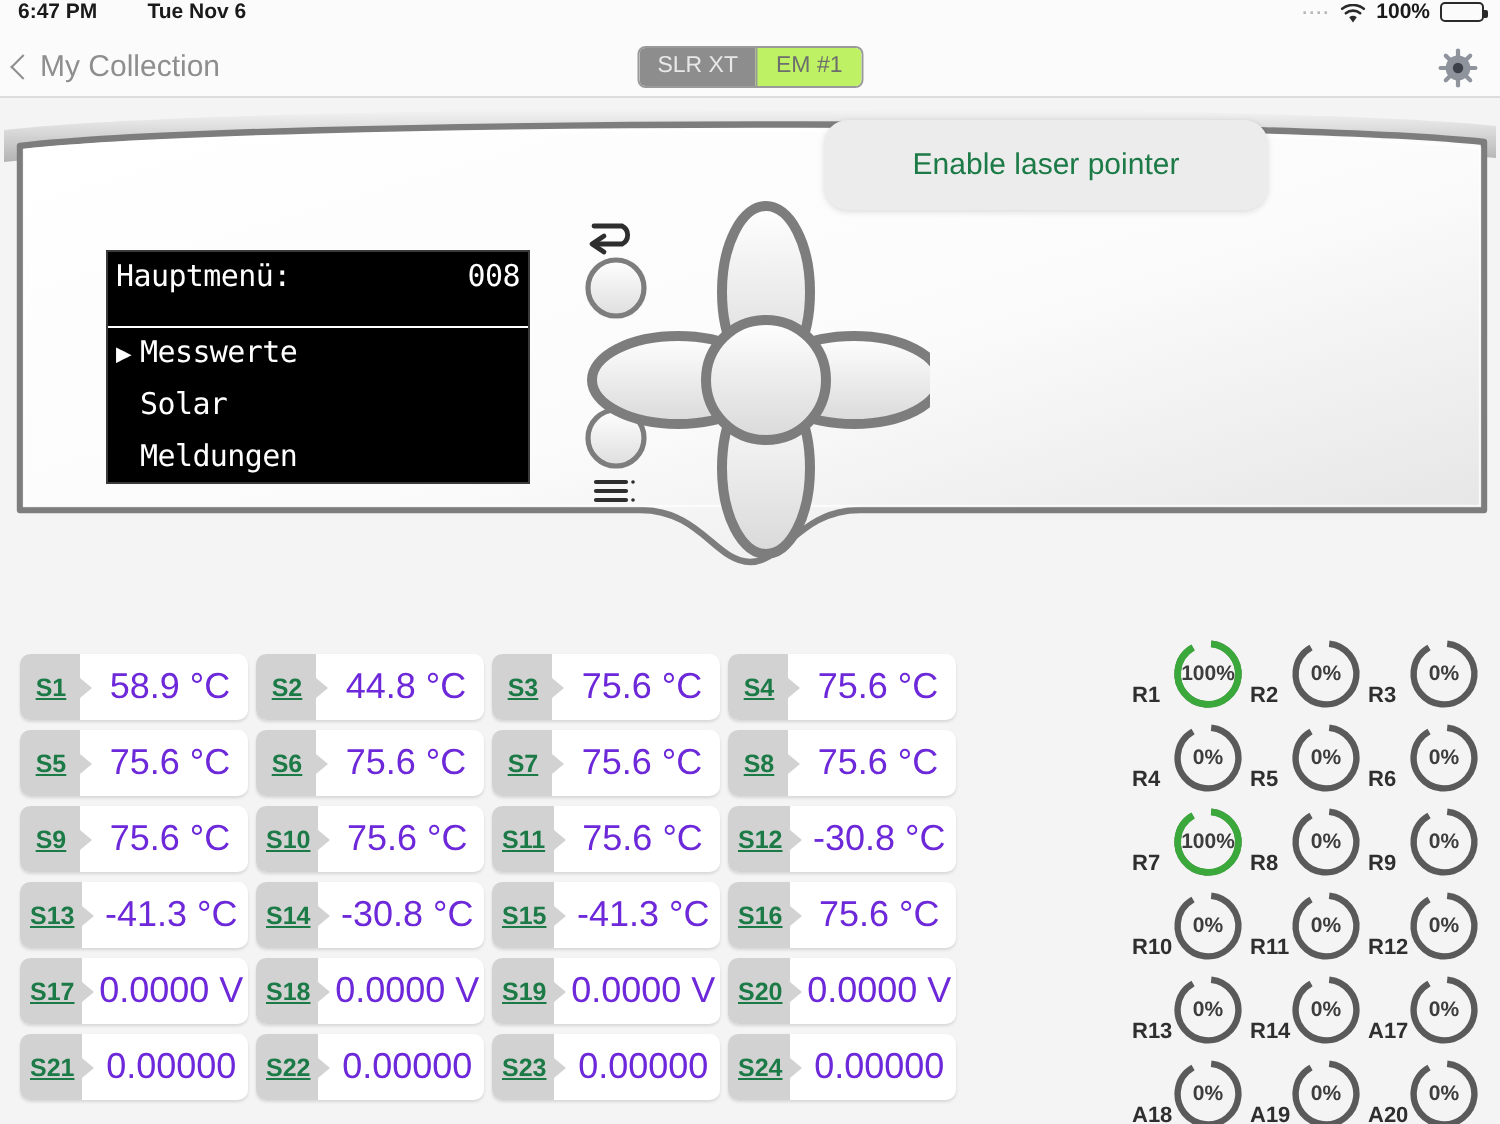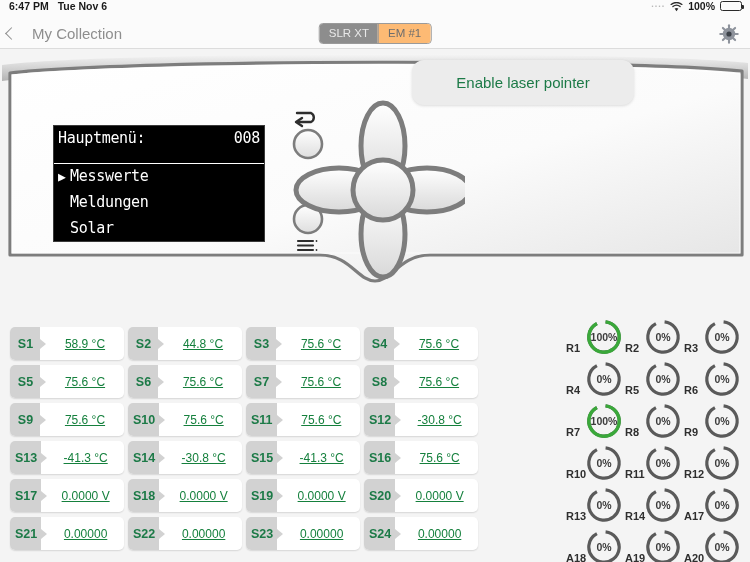--- a/index.html
+++ b/index.html
@@ -12,21 +12,21 @@
   #app { position: relative; width: 750px; height: 562px; background: #f4f4f4; }
 
   
   .statusbar {
     position: absolute; top: 0; left: 0; width: 750px; height: 18px;
     background: #fbfbfb;
     display: flex; align-items: flex-start;
     font-size: 10.5px; font-weight: bold; color: #1a1a1a;
   }
   .sb-time { margin-left: 9px; }
-  .sb-date { margin-left: 9px; }
+  .sb-date { margin-left: 25px; }
   .sb-right { margin-left: auto; margin-right: 8px; display: flex; align-items: center; gap: 5px; }
   .sb-dots { letter-spacing: 1px; color: #b8b8b8; font-size: 9px; position: relative; top: -2px; }
   .wifi-ico { display: inline-block; width: 13px; height: 10px; position: relative; top: 1px; }
   .sb-batt-pct { font-size: 10.5px; }
   .batt {
     width: 22px; height: 10px; border: 1px solid #2a2a2a; border-radius: 2.5px;
     position: relative; padding: 1px;
   }
   .batt::after {
     content: ""; position: absolute; right: -3px; top: 3px;
@@ -35,36 +35,36 @@
   .batt-fill { width: 100%; height: 100%; background: #2a2a2a; border-radius: 1px; }
 
   
   .navbar {
     position: absolute; top: 18px; left: 0; width: 750px; height: 31px;
     background: #fbfbfb;
     border-bottom: 1px solid #dcdcdc;
     display: flex; align-items: center;
   }
   .nav-back {
-    display: flex; align-items: center; gap: 15px;
+    display: flex; align-items: center; gap: 3px;
     margin-left: 7px; color: #8e8e8e; font-size: 15px;
   }
   .chev-left {
     width: 9px; height: 9px;
     border-left: 1.8px solid #8e8e8e; border-bottom: 1.8px solid #8e8e8e;
     transform: rotate(45deg); margin-right: 1px;
   }
   .seg {
     position: absolute; left: 50%; transform: translateX(-50%);
     display: flex; border: 1px solid #9a9a9a; border-radius: 4px; overflow: hidden;
     height: 21px; background: #fff;
   }
   .seg-item {
     padding: 0 9px; display: flex; align-items: center;
-    font-size: 11.5px; color: #6d6d6d; background: #fdba74;
+    font-size: 11.5px; color: #6d6d6d; background: #bef264;
   }
   .seg-item.on { background: #8d8d8d; color: #e8e8e8; }
   .seg-item + .seg-item { border-left: 1px solid #9a9a9a; }
   .gear-btn { position: absolute; right: 10px; top: 5px; width: 22px; height: 22px; }
 
   
   .device-wrap { position: absolute; top: 49px; left: 0; width: 634px; height: 251px; }
   .device-svg { position: absolute; top: 0; left: 0; }
 
   .laser-btn {
@@ -109,30 +109,31 @@
     background: #fff; border-radius: 5px;
     box-shadow: 0 1px 1.5px rgba(0,0,0,0.12);
     overflow: hidden;
   }
   .cell-label {
     position: relative; min-width: 30px;
     background: #d2d2d2; color: #1c7a47;
     font-size: 12.5px; font-weight: bold;
     display: flex; align-items: center; justify-content: center;
     padding: 0 4px 0 5px;
+    text-decoration: underline;
   }
   .cell-label::after {
     content: ""; position: absolute; right: -6px; top: 50%;
     transform: translateY(-50%);
     border-top: 5px solid transparent; border-bottom: 5px solid transparent;
     border-left: 6px solid #d2d2d2;
   }
   .cell-val {
     flex: 1; display: flex; align-items: center; justify-content: center;
-    color: #15803d; font-size: 12px; padding-left: 6px; text-decoration: underline;
+    color: #6d28d9; font-size: 18px; padding-left: 6px;
   }
 
   
   .relays {
     position: absolute; left: 566px; top: 318px;
     width: 178px;
     display: grid; grid-template-columns: repeat(3, 59px);
     row-gap: 4px;
   }
   .gauge { position: relative; width: 59px; height: 38px; }
@@ -243,25 +244,25 @@
         <span>Hauptmenü:</span>
         <span>008</span>
       </div>
       <div class="lcd-rows">
         <div class="lcd-row">
           <span class="lcd-caret">▶</span>
           <span>Messwerte</span>
         </div>
         <div class="lcd-row">
           <span class="lcd-caret"></span>
-          <span>Meldungen</span>
+          <span>Solar</span>
         </div>
         <div class="lcd-row">
           <span class="lcd-caret"></span>
-          <span>Solar</span>
+          <span>Meldungen</span>
         </div>
       </div>
     </div>
 
     <div class="pad">
       <svg width="190" height="180" viewBox="0 0 190 180">
 
         <g>
           <path d="M22,14 h14 a5,5 0 0 1 0,9 h-13" fill="none" stroke="#2e2e2e" stroke-width="2.4" stroke-linecap="round"></path>
           <path d="M27,19 l-6,4 l6,4" fill="none" stroke="#2e2e2e" stroke-width="2.4" stroke-linecap="round" stroke-linejoin="round"></path>

